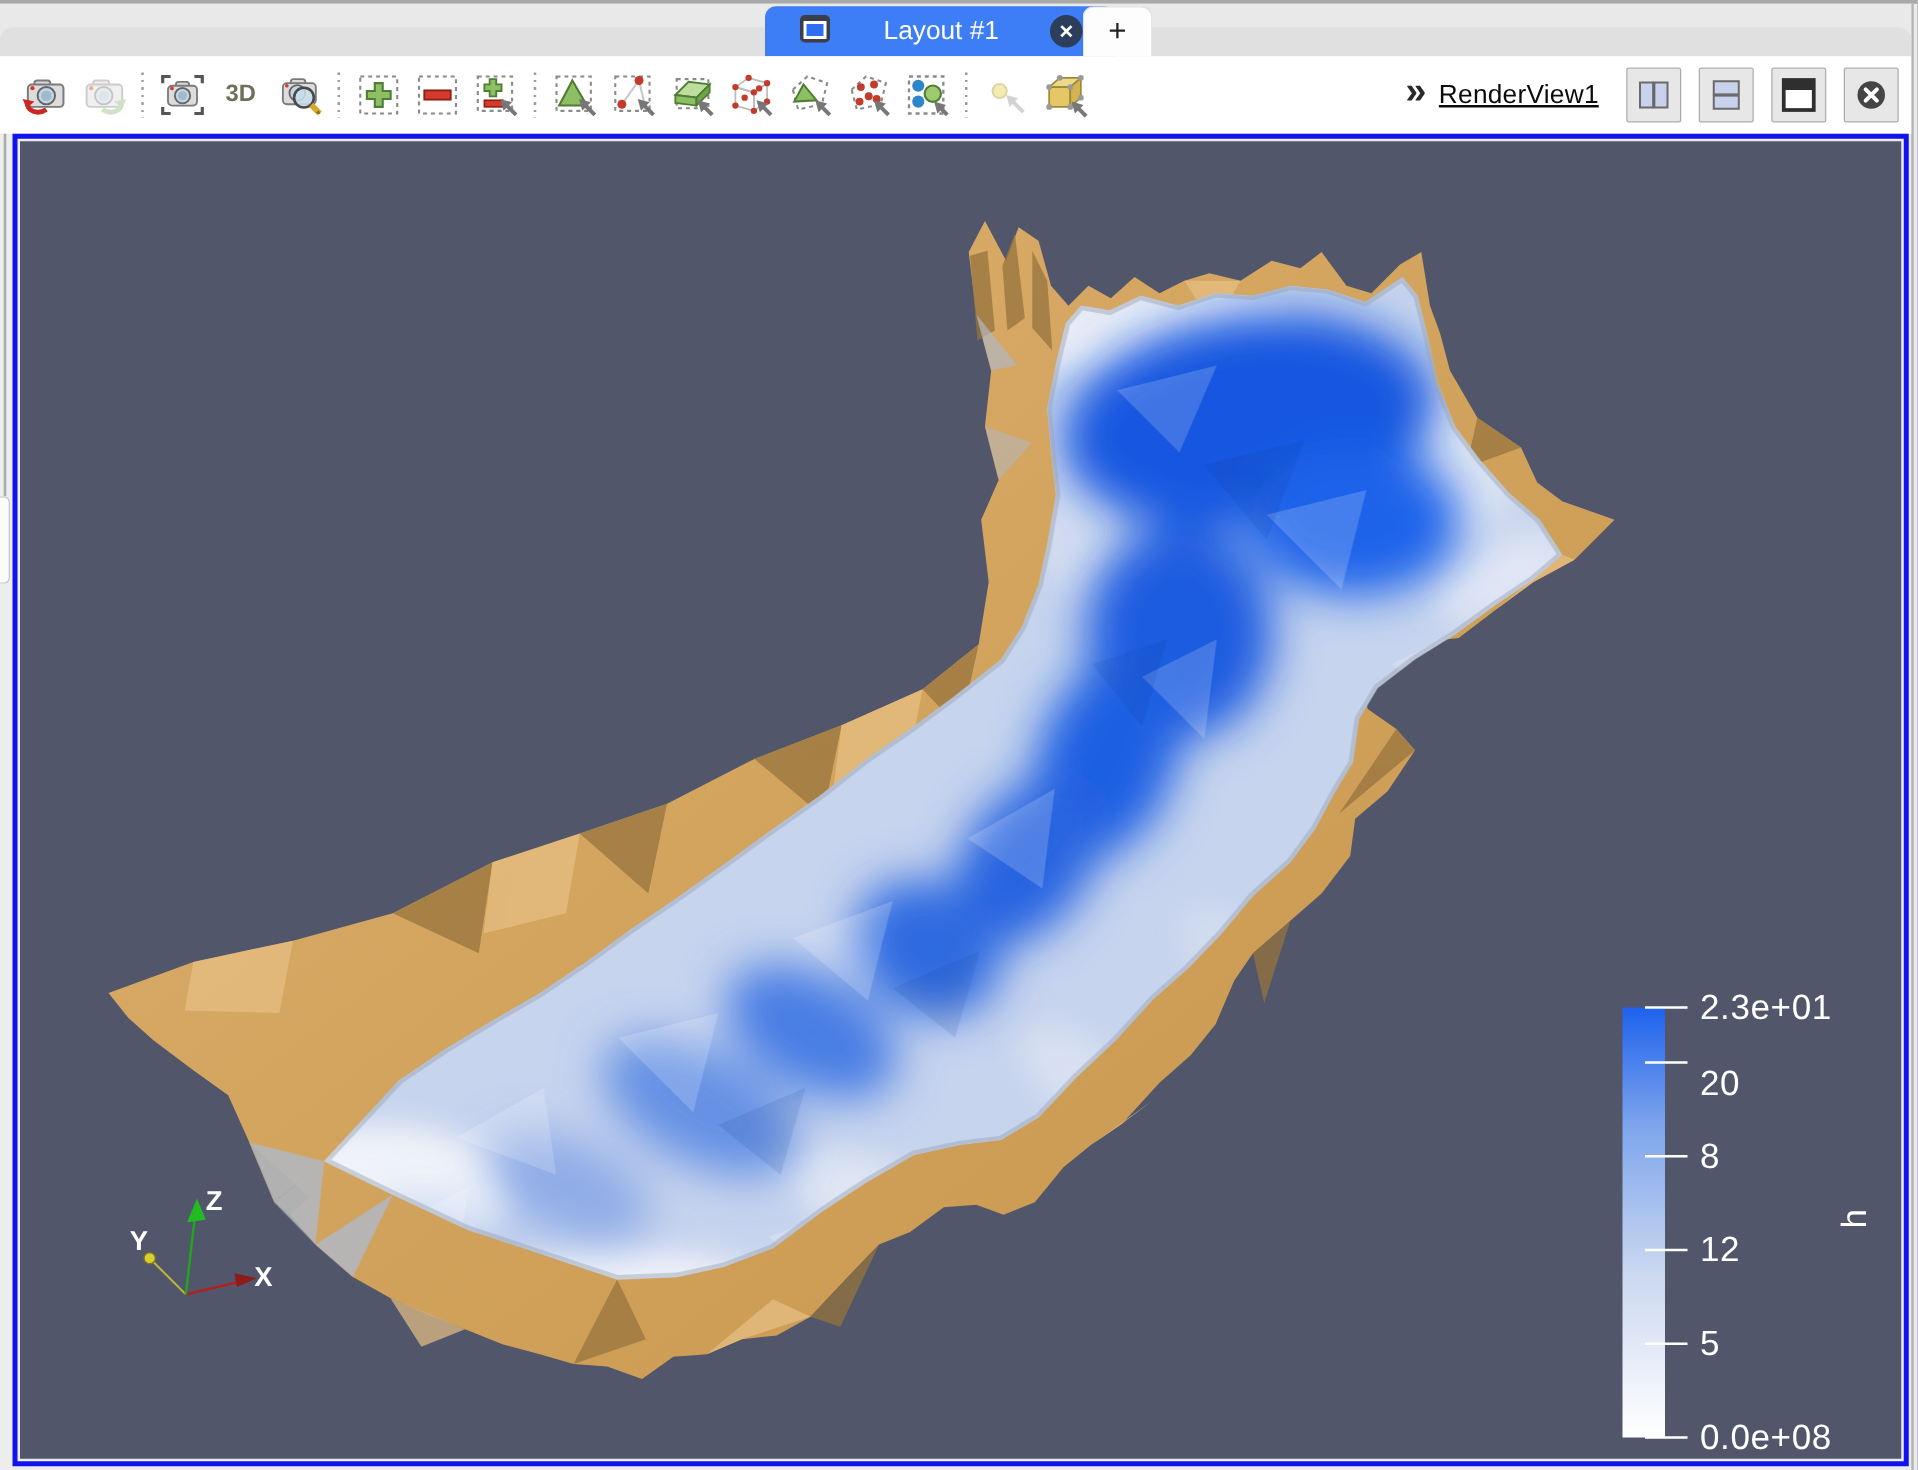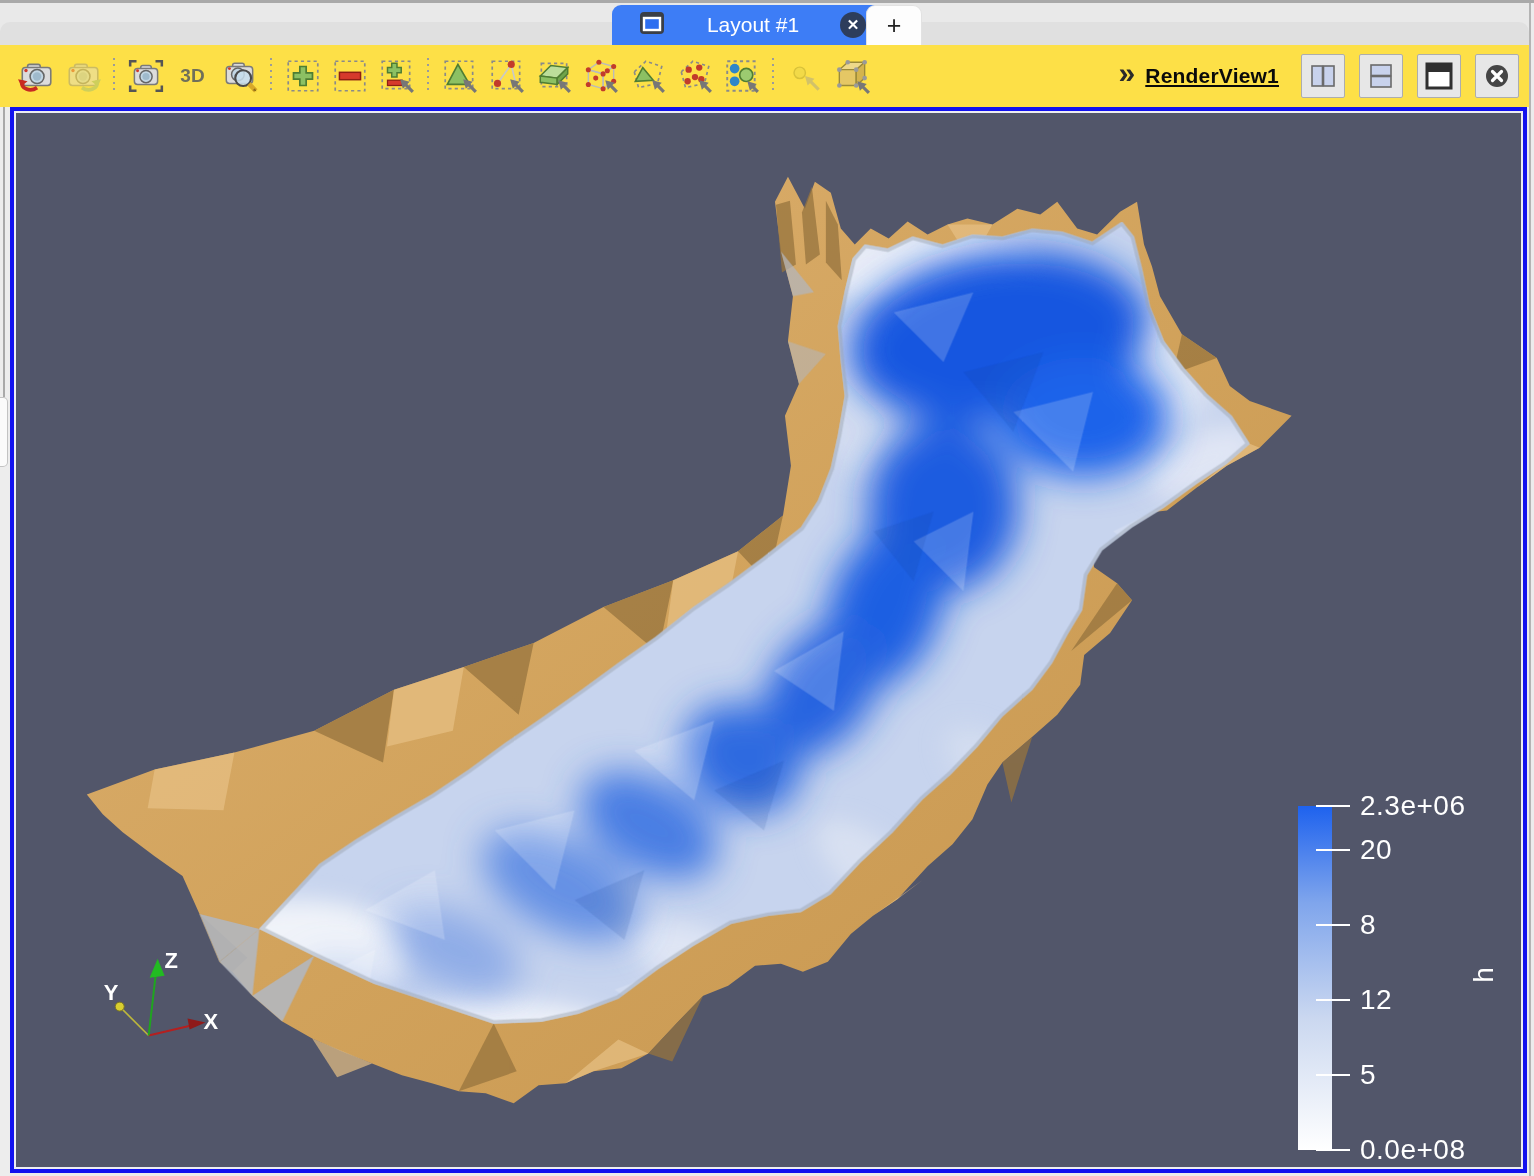--- a/index.html
+++ b/index.html
@@ -18,31 +18,31 @@
     border-radius:9px 9px 0 0; cursor:pointer; }
   .tab-active { left:612px; width:280px; background:var(--accent-tab,#3D7DF6); color:#fff;
     padding:0 26px; gap:10px; }
   .tab-active .tab-label { font-size:21px; flex:1; text-align:center; }
   .tab-close { width:26px; height:26px; border-radius:50%; background:rgba(40,40,40,.75);
     color:#fff; display:flex; align-items:center; justify-content:center;
     font-size:15px; font-weight:bold; border:none; cursor:pointer; }
   .tab-new { left:866px; width:56px; background:#FDFDFD; color:#222;
     justify-content:center; font-size:25px; border:1px solid #E2E2E2; border-bottom:none; }
 
-  .toolbar { position:absolute; left:0; top:45px; right:5px; height:62px; background:#fde047;
+  .toolbar { position:absolute; left:0; top:45px; right:5px; height:62px; background:#ffffff;
     display:flex; align-items:center; padding:0 10px 0 12px; }
   .tbtn { width:47px; height:47px; border:none; background:transparent; display:flex;
     align-items:center; justify-content:center; cursor:pointer; flex:0 0 auto; }
   .tbtn.disabled { opacity:.42; }
   .tsep { flex:0 0 auto; width:2px; height:36px; margin:0 7px;
     background-image:repeating-linear-gradient(#9B9B9B 0 2px, transparent 2px 6px); }
   .btn-3d { font-size:19px; font-weight:bold; color:#70705A; }
   .tb-spacer { flex:1 1 auto; }
   .overflow-chevrons { font-size:30px; font-weight:bold; color:#2A2A2A; margin:0 10px 6px 0; }
-  .view-label { font-size:21px; font-weight:bold; color:#0A0A0A; text-decoration:underline;
+  .view-label { font-size:21px; font-weight:normal; color:#0A0A0A; text-decoration:underline;
     margin-right:22px; letter-spacing:.2px; }
   .vbtn { width:44px; height:44px; background:#E7E7E7; border:1px solid #ADADAD; margin-left:14px;
     display:flex; align-items:center; justify-content:center; cursor:pointer; border-radius:2px; }
 
   
   .render-frame { position:absolute; left:10px; top:107px; width:1517px; height:1066px;
     border:4px solid var(--focus-border,#1212EE); background:#EDEDF2; padding:2px; }
   .viewport { position:relative; width:100%; height:100%;
     background:var(--viewport-bg,#52566A); overflow:hidden; }
   .viewport svg.scene { position:absolute; left:0; top:0; width:100%; height:100%; }
@@ -450,22 +450,22 @@
     </svg>
 
     <div class="legend">
       <div class="legend-bar"></div>
       <div class="legend-tick" style="top:4px"></div>
       <div class="legend-tick" style="top:48px"></div>
       <div class="legend-tick" style="top:123px"></div>
       <div class="legend-tick" style="top:198px"></div>
       <div class="legend-tick" style="top:273px"></div>
       <div class="legend-tick" style="top:348px"></div>
-      <span class="legend-ticklabel" style="top:5px">2.3e+06</span>
-      <span class="legend-ticklabel" style="top:49px">20</span>
+      <span class="legend-ticklabel" style="top:5px">2.3e+01</span>
+      <span class="legend-ticklabel" style="top:66px">20</span>
       <span class="legend-ticklabel" style="top:124px">8</span>
       <span class="legend-ticklabel" style="top:199px">12</span>
       <span class="legend-ticklabel" style="top:274px">5</span>
       <span class="legend-ticklabel" style="top:349px">0.0e+08</span>
       <span class="legend-title">h</span>
     </div>
 
   </div>
 </div>
 

